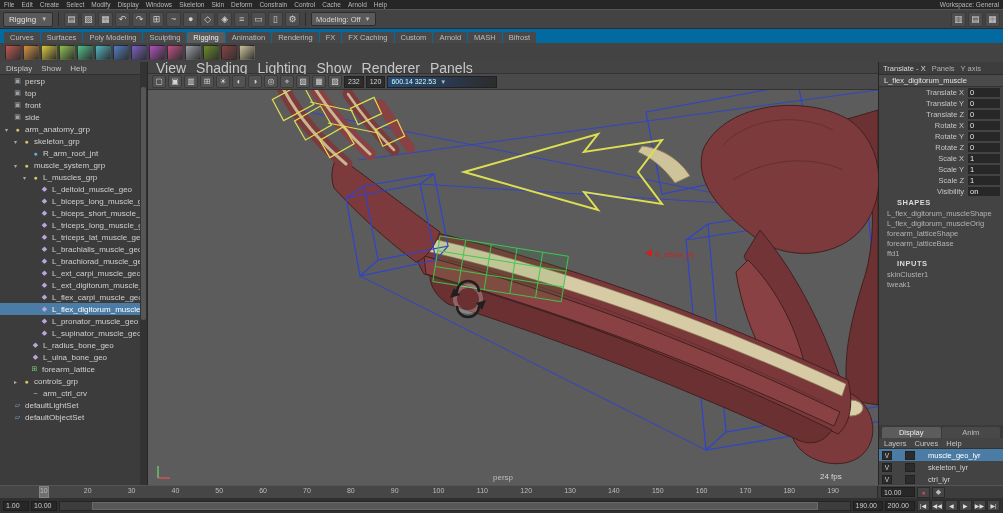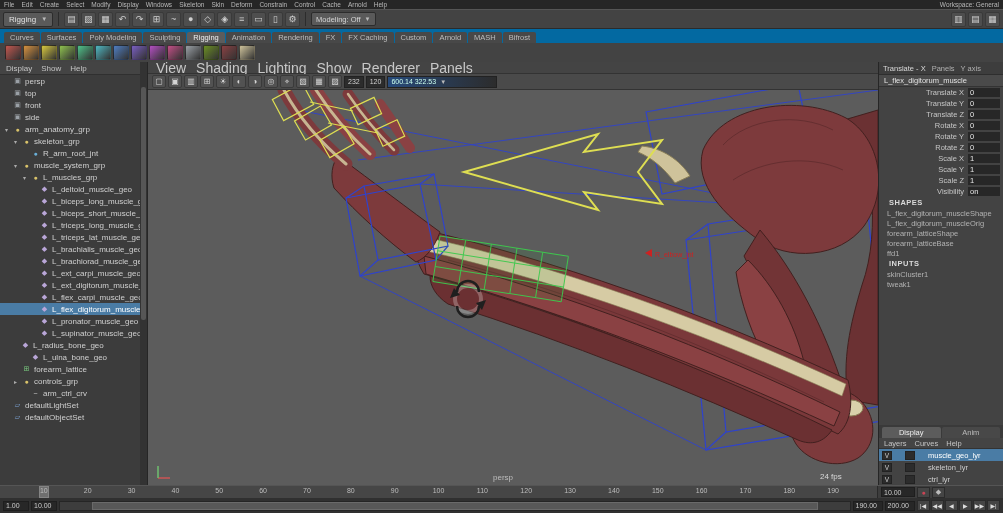--- a/index.html
+++ b/index.html
@@ -53,21 +53,21 @@
 .vp-canvas svg{position:absolute;inset:0;width:100%;height:100%;display:block;}
 
 
 .channelbox{width:125px;background:#434343;border-left:1px solid #262626;display:flex;flex-direction:column;font-size:7.5px;overflow:hidden;}
 .cb-header{height:13px;display:flex;align-items:center;gap:6px;padding:0 4px;background:#3d3d3d;border-bottom:1px solid #2e2e2e;color:#d8d8d8;white-space:nowrap;}
 .cb-header .htab{color:#b0b0b0;}
 .cb-object{height:12px;display:flex;align-items:center;padding:0 5px;color:#e2e2e2;background:#4a4a4a;border-bottom:1px solid #333;white-space:nowrap;overflow:hidden;}
 .attr-row{height:11px;display:flex;align-items:center;justify-content:flex-end;gap:4px;padding-right:3px;}
 .attr-label{color:#c6c6c6;white-space:nowrap;}
 .attr-value{width:32px;height:9px;background:#272727;color:#e8e8e8;padding:0 2px;display:flex;align-items:center;flex:none;}
-.cb-section{height:11px;display:flex;align-items:center;padding-left:10px;color:#dadada;font-weight:bold;letter-spacing:.5px;}
+.cb-section{height:11px;display:flex;align-items:center;padding-left:18px;color:#dadada;font-weight:bold;letter-spacing:.5px;}
 .cb-node{height:10px;display:flex;align-items:center;padding-left:8px;color:#b2b2b2;white-space:nowrap;overflow:hidden;}
 .cb-spacer{flex:1;}
 .layer-tabs{height:13px;display:flex;gap:1px;padding:1px 3px 0;background:#3a3a3a;align-items:flex-end;}
 .layer-tab{flex:1;text-align:center;background:#484848;color:#bbb;border-radius:2px 2px 0 0;padding:1px 0;}
 .layer-tab.active{background:#5c5c5c;color:#eee;}
 .layer-menus{height:11px;display:flex;gap:8px;align-items:center;padding:0 5px;background:#444;border-bottom:1px solid #333;color:#c4c4c4;}
 .layer-row{height:12px;display:flex;align-items:center;gap:13px;padding:0 3px;color:#cfcfcf;white-space:nowrap;overflow:hidden;}
 .layer-row.sel{background:#4a7ca5;color:#fff;}
 .layer-vis{width:10px;height:9px;background:#2c2c2c;border:1px solid #222;font-size:6.5px;display:flex;align-items:center;justify-content:center;color:#ccc;flex:none;}
 
@@ -292,31 +292,31 @@
           <div class="oitem" style="padding-left: 30px;">
             <span class="exp"></span>
             <span class="oicon" style="color: rgb(185, 166, 216);">◆</span>
             <span>L_pronator_muscle_geo</span>
           </div>
           <div class="oitem" style="padding-left: 30px;">
             <span class="exp"></span>
             <span class="oicon" style="color: rgb(185, 166, 216);">◆</span>
             <span>L_supinator_muscle_geo</span>
           </div>
-          <div class="oitem" style="padding-left: 11px;">
+          <div class="oitem" style="padding-left: 21px;">
             <span class="exp"></span>
             <span class="oicon" style="color: rgb(185, 166, 216);">◆</span>
             <span>L_radius_bone_geo</span>
           </div>
           <div class="oitem" style="padding-left: 21px;">
             <span class="exp"></span>
             <span class="oicon" style="color: rgb(185, 166, 216);">◆</span>
             <span>L_ulna_bone_geo</span>
           </div>
-          <div class="oitem" style="padding-left: 12px;">
+          <div class="oitem" style="padding-left: 20px;">
             <span class="exp"></span>
             <span class="oicon" style="color: rgb(121, 201, 126);">⊞</span>
             <span>forearm_lattice</span>
           </div>
           <div class="oitem" style="padding-left: 12px;">
             <span class="exp">▸</span>
             <span class="oicon" style="color: rgb(217, 195, 106);">●</span>
             <span>controls_grp</span>
           </div>
           <div class="oitem" style="padding-left: 21px;">

